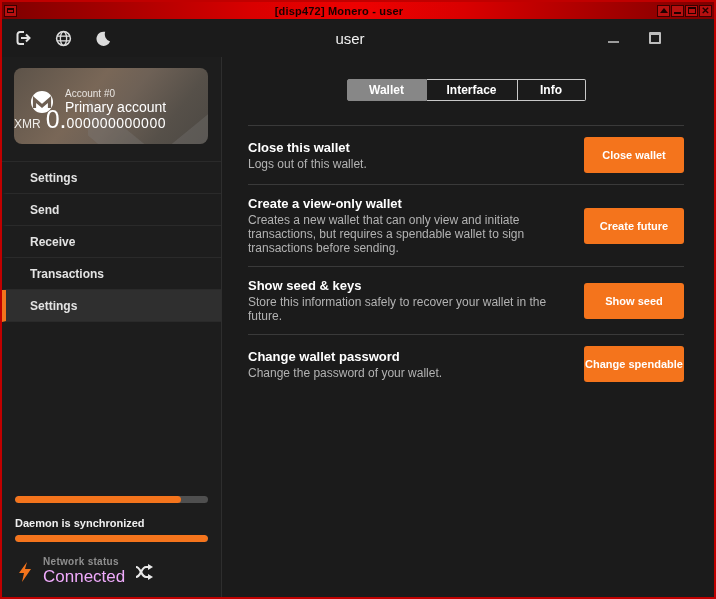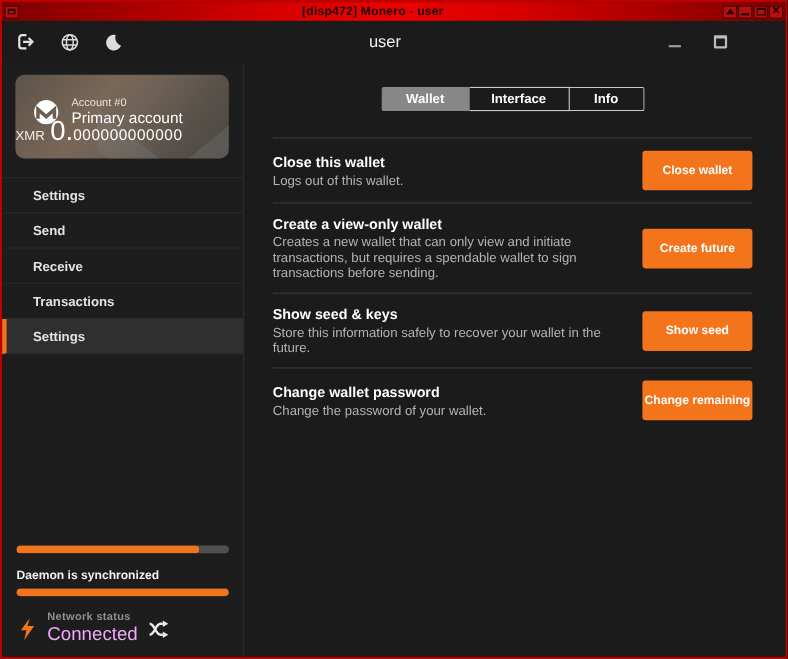--- a/index.html
+++ b/index.html
@@ -293,19 +293,19 @@
           <button class="btn">Show seed</button>
         </div>
 
         <div class="sep"></div>
 
         <div class="srow">
           <div class="srow-texts">
             <div class="srow-title">Change wallet password</div>
             <div class="srow-desc">Change the password of your wallet.</div>
           </div>
-          <button class="btn">Change remaining</button>
+          <button class="btn">Change spendable</button>
         </div>
 
       </main>
     </div>
   </div>
 </div>
 
 </body></html>

